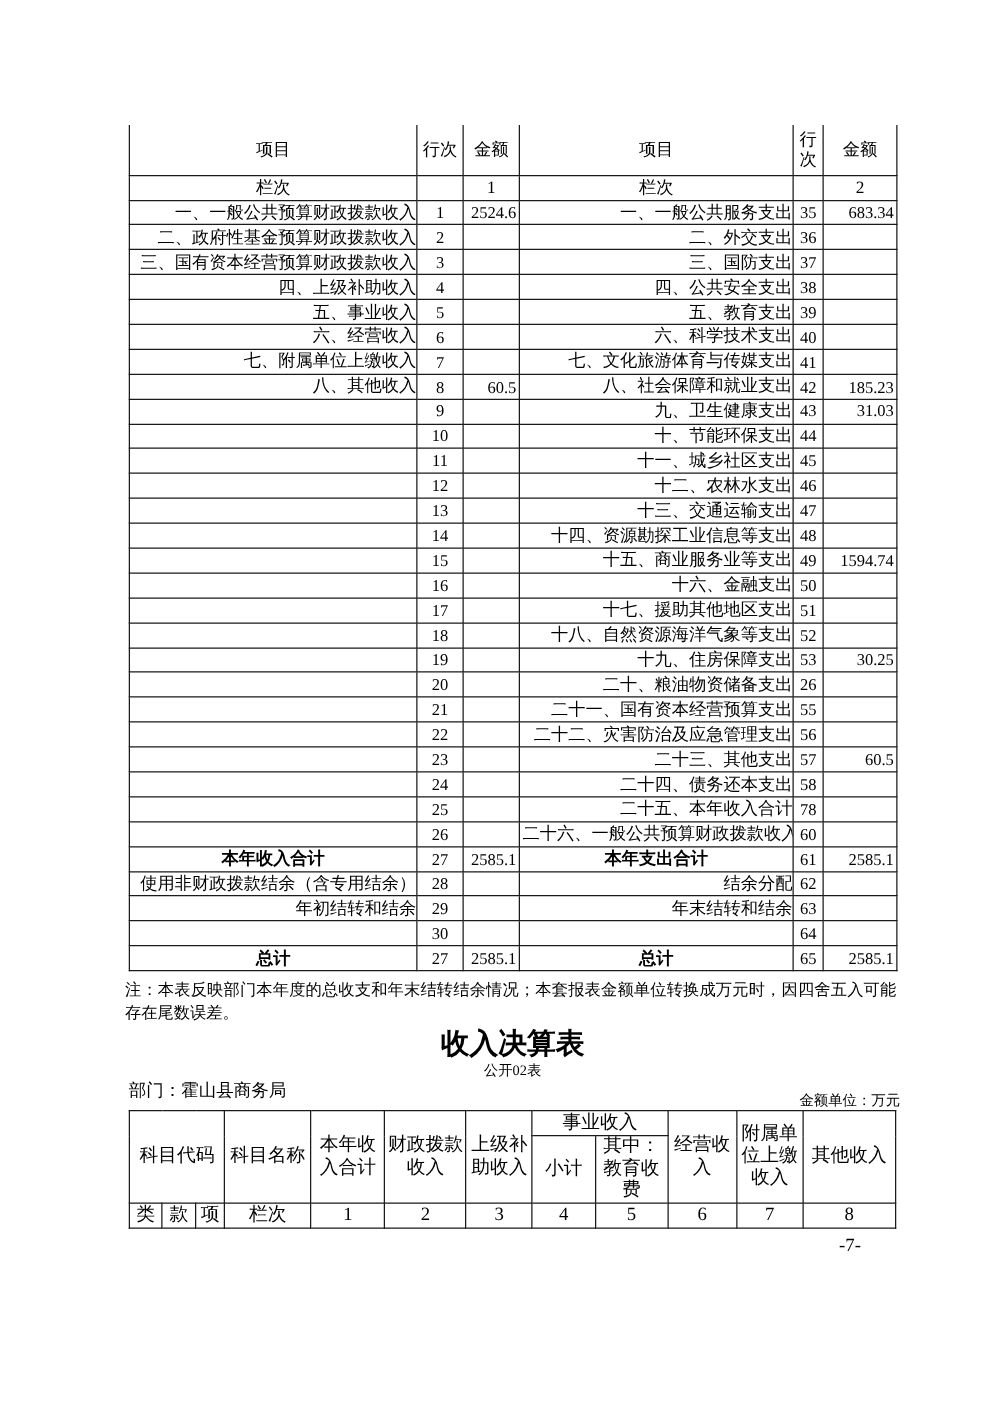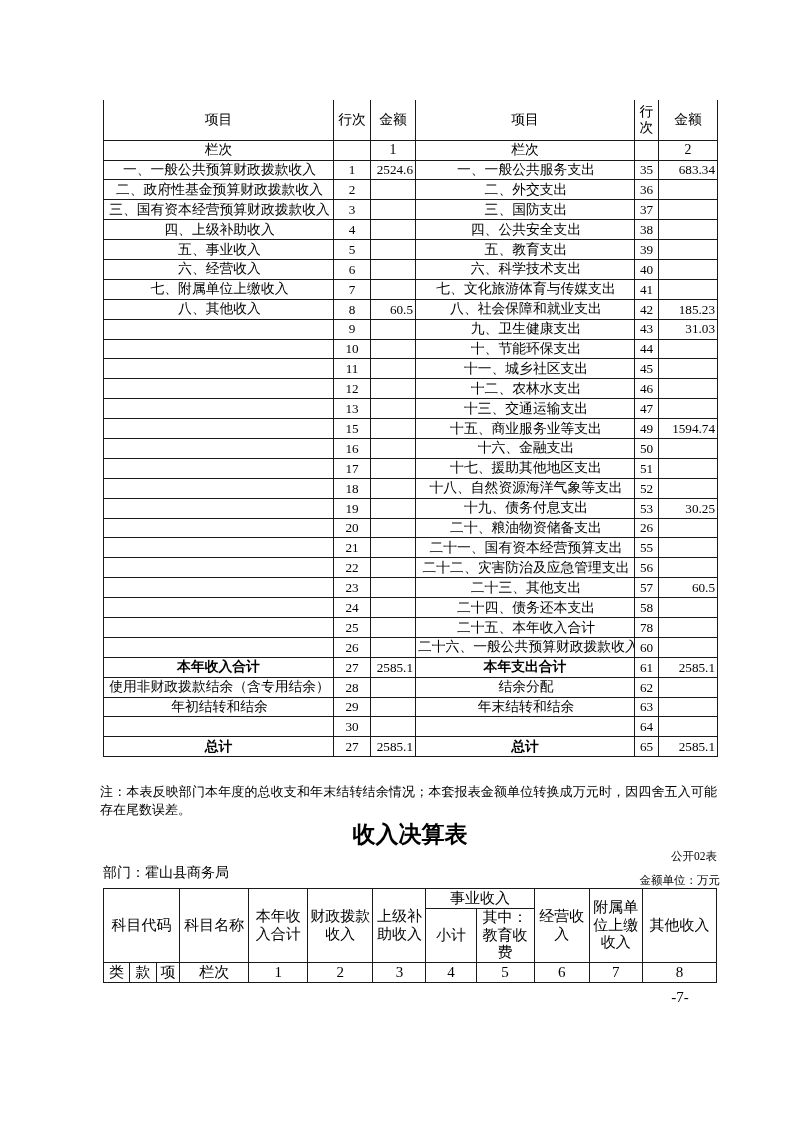--- a/index.html
+++ b/index.html
@@ -16,39 +16,39 @@
   }
   table { border-collapse: collapse; table-layout: fixed; }
   td { border: 1px solid #1a1a1a; padding: 0; overflow: hidden; white-space: nowrap; }
 
   
   .main-table { position: absolute; left: 103px; top: 100px; width: 614px; }
   .main-table td { font-size: 13.8px; line-height: 1.15; }
   .main-table tr.hdr td { border-top: none; height: 40px; text-align: center; white-space: normal; }
   .main-table tr.lanci td { height: 20px; text-align: center; }
   .main-table tbody tr { height: 19.9px; }
-  .main-table td.item { text-align: center; padding-left: 2px; }
+  .main-table td.item { text-align: right; padding-left: 2px; }
   .main-table td.num  { text-align: center; font-size: 13.2px; }
   .main-table td.amt  { text-align: right; padding-right: 2px; font-size: 13.2px; }
   .main-table td.total { font-weight: bold; text-align: center; padding-left: 0; }
 
   
   .note {
     position: absolute; left: 100px; top: 783px; width: 617px;
     font-size: 13px; line-height: 1.38; text-align: justify;
   }
 
   
   .income-title {
     position: absolute; left: 103px; top: 819px; width: 614px;
     text-align: center; font-size: 23px; font-weight: bold;
   }
   .form-label {
     position: absolute; left: 103px; top: 849px; width: 614px;
-    text-align: right; font-size: 11.5px;
+    text-align: center; font-size: 11.5px;
   }
   .dept-label {
     position: absolute; left: 103px; top: 864px; font-size: 14px;
   }
   .unit-label {
     position: absolute; left: 106px; top: 873px; width: 614px;
     text-align: right; font-size: 11.5px;
   }
   .income-table { position: absolute; left: 103px; top: 888px; width: 614px; }
   .income-table td {
@@ -197,20 +197,28 @@
         <tr>
           <td class="item"></td>
           <td class="num">13</td>
           <td class="amt"></td>
           <td class="item">十三、交通运输支出</td>
           <td class="num">47</td>
           <td class="amt"></td>
         </tr>
         <tr>
           <td class="item"></td>
+          <td class="num">14</td>
+          <td class="amt"></td>
+          <td class="item">十四、资源勘探工业信息等支出</td>
+          <td class="num">48</td>
+          <td class="amt"></td>
+        </tr>
+        <tr>
+          <td class="item"></td>
           <td class="num">15</td>
           <td class="amt"></td>
           <td class="item">十五、商业服务业等支出</td>
           <td class="num">49</td>
           <td class="amt">1594.74</td>
         </tr>
         <tr>
           <td class="item"></td>
           <td class="num">16</td>
           <td class="amt"></td>
@@ -231,21 +239,21 @@
           <td class="num">18</td>
           <td class="amt"></td>
           <td class="item">十八、自然资源海洋气象等支出</td>
           <td class="num">52</td>
           <td class="amt"></td>
         </tr>
         <tr>
           <td class="item"></td>
           <td class="num">19</td>
           <td class="amt"></td>
-          <td class="item">十九、债务付息支出</td>
+          <td class="item">十九、住房保障支出</td>
           <td class="num">53</td>
           <td class="amt">30.25</td>
         </tr>
         <tr>
           <td class="item"></td>
           <td class="num">20</td>
           <td class="amt"></td>
           <td class="item">二十、粮油物资储备支出</td>
           <td class="num">26</td>
           <td class="amt"></td>

